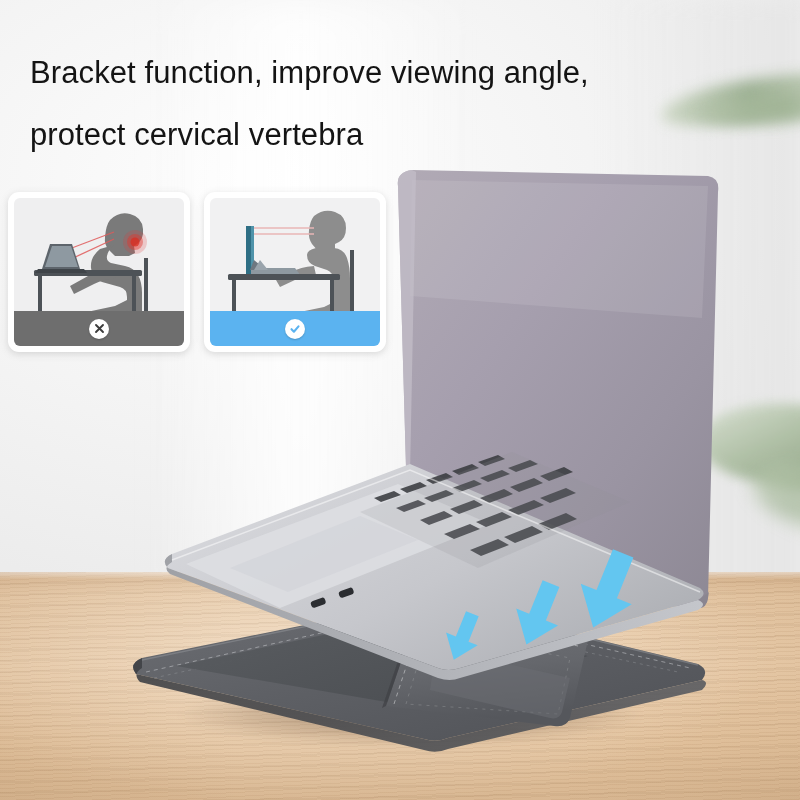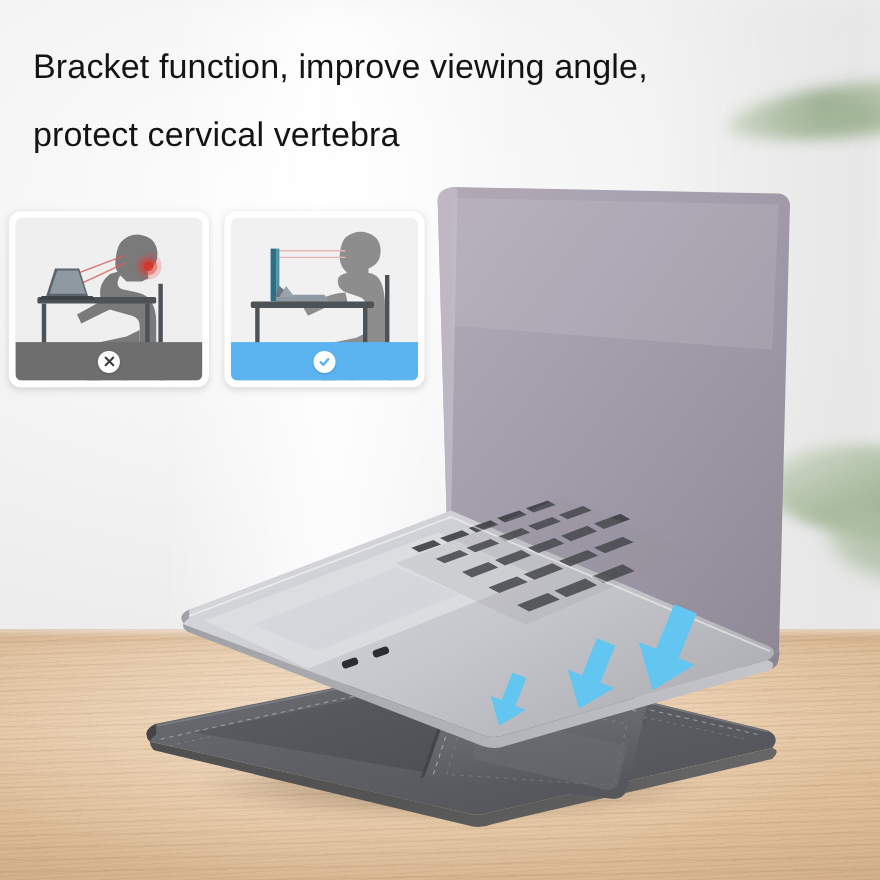--- a/index.html
+++ b/index.html
@@ -89,21 +89,21 @@
     background:linear-gradient(180deg, rgba(255,255,255,.55), rgba(255,255,255,0));
   }
   .desk-vignette {
     position:absolute; inset:0;
     background:radial-gradient(ellipse 640px 220px at 330px 80px, rgba(255,255,255,.30) 0%, rgba(255,255,255,0) 70%),
                linear-gradient(90deg, rgba(150,110,70,.10) 0%, rgba(150,110,70,0) 30%, rgba(150,110,70,0) 70%, rgba(150,110,70,.10) 100%);
   }
 
   
   .headline {
-    position:absolute; left:30px; top:30px; width:700px;
+    position:absolute; left:30px; top:42px; width:700px;
     color:#141414;
     font-size:31px;
     line-height:62px;
     letter-spacing:.1px;
     white-space:pre-line;
   }
 
   
   .panels { position:absolute; left:8px; top:192px; width:380px; height:165px; }
   .panel {

